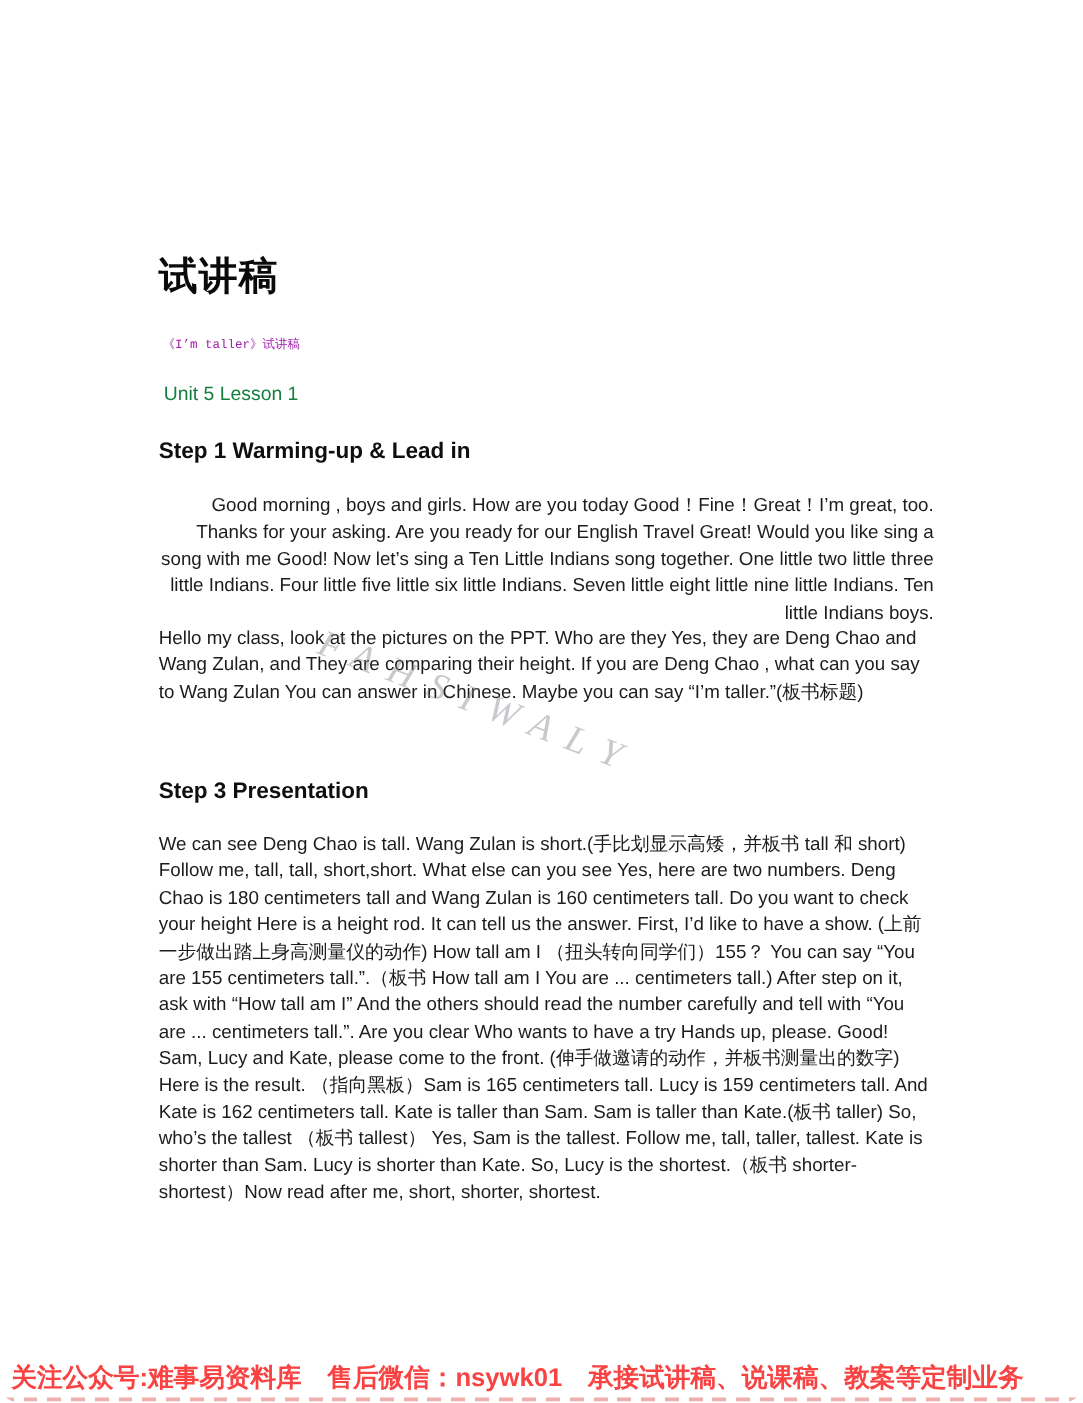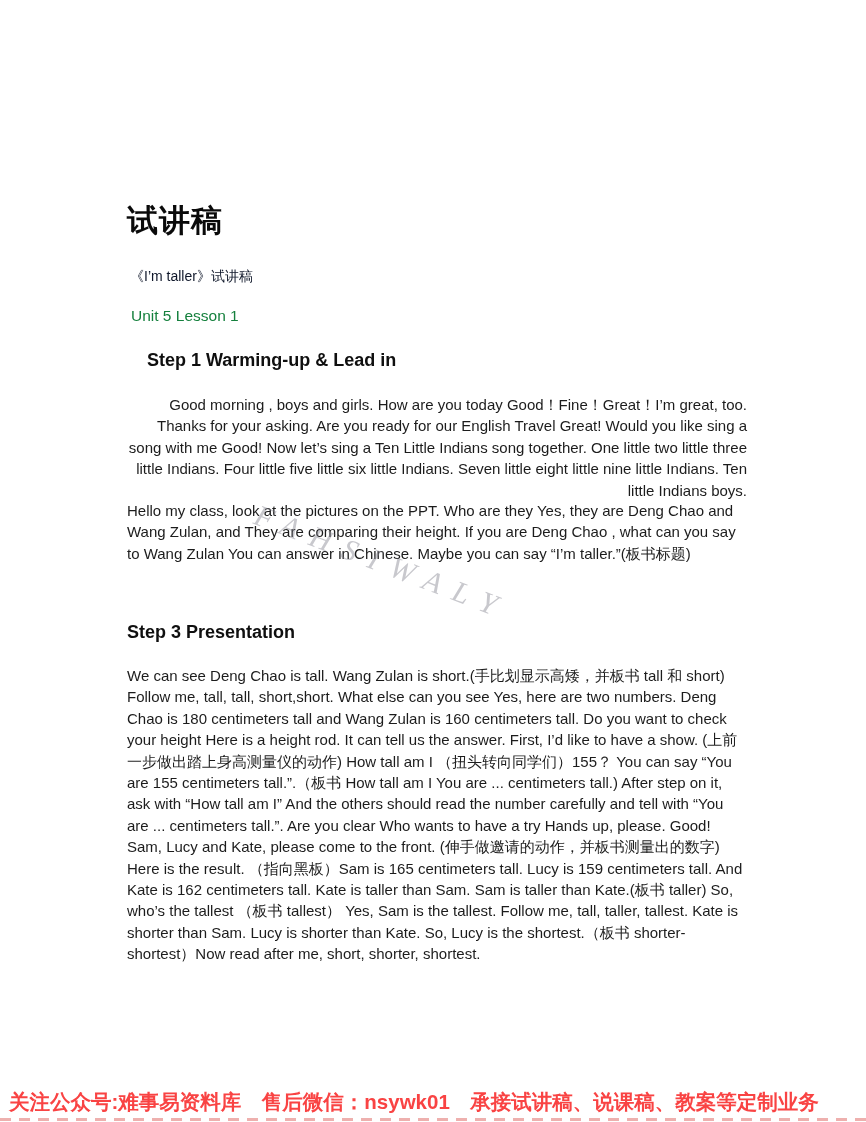--- a/index.html
+++ b/index.html
@@ -4,54 +4,56 @@
 <style>
   html, body { margin: 0; padding: 0; background: #ffffff; }
   .page {
     position: relative;
     width: 866px;
     height: 1122px;
     background: #ffffff;
     overflow: hidden;
     font-family: "Liberation Sans", "DejaVu Sans", sans-serif;
     color: #1c1c1c;
+    border-radius: 15px;
   }
   .doc-title {
     position: absolute;
     left: 127px;
     top: 200px;
     margin: 0;
     font-size: 31px;
     font-weight: 800;
     color: #0a0a0a;
     letter-spacing: 1px;
   }
   .doc-subtitle {
     position: absolute;
     left: 130px;
     top: 268px;
-    font-size: 14px;
-    color: #0f172a;
+    font-size: 10px;
+    color: #a21caf;
+    font-family: Liberation Mono, monospace;
   }
   .lesson-line {
     position: absolute;
     left: 131px;
     top: 307px;
     font-size: 15.5px;
     color: #15803d;
   }
   .section-heading {
     position: absolute;
     left: 127px;
     margin: 0;
     font-size: 18px;
     font-weight: 700;
     color: #0f0f0f;
   }
-  .heading-step1 { top: 350px; margin-left: 20px; }
+  .heading-step1 { top: 350px; }
   .heading-step2 { top: 622px; }
   .body-para {
     position: absolute;
     left: 127px;
     width: 620px;
     margin: 0;
     font-size: 15px;
     line-height: 21.4px;
     color: #1c1c1c;
     text-align: left;

